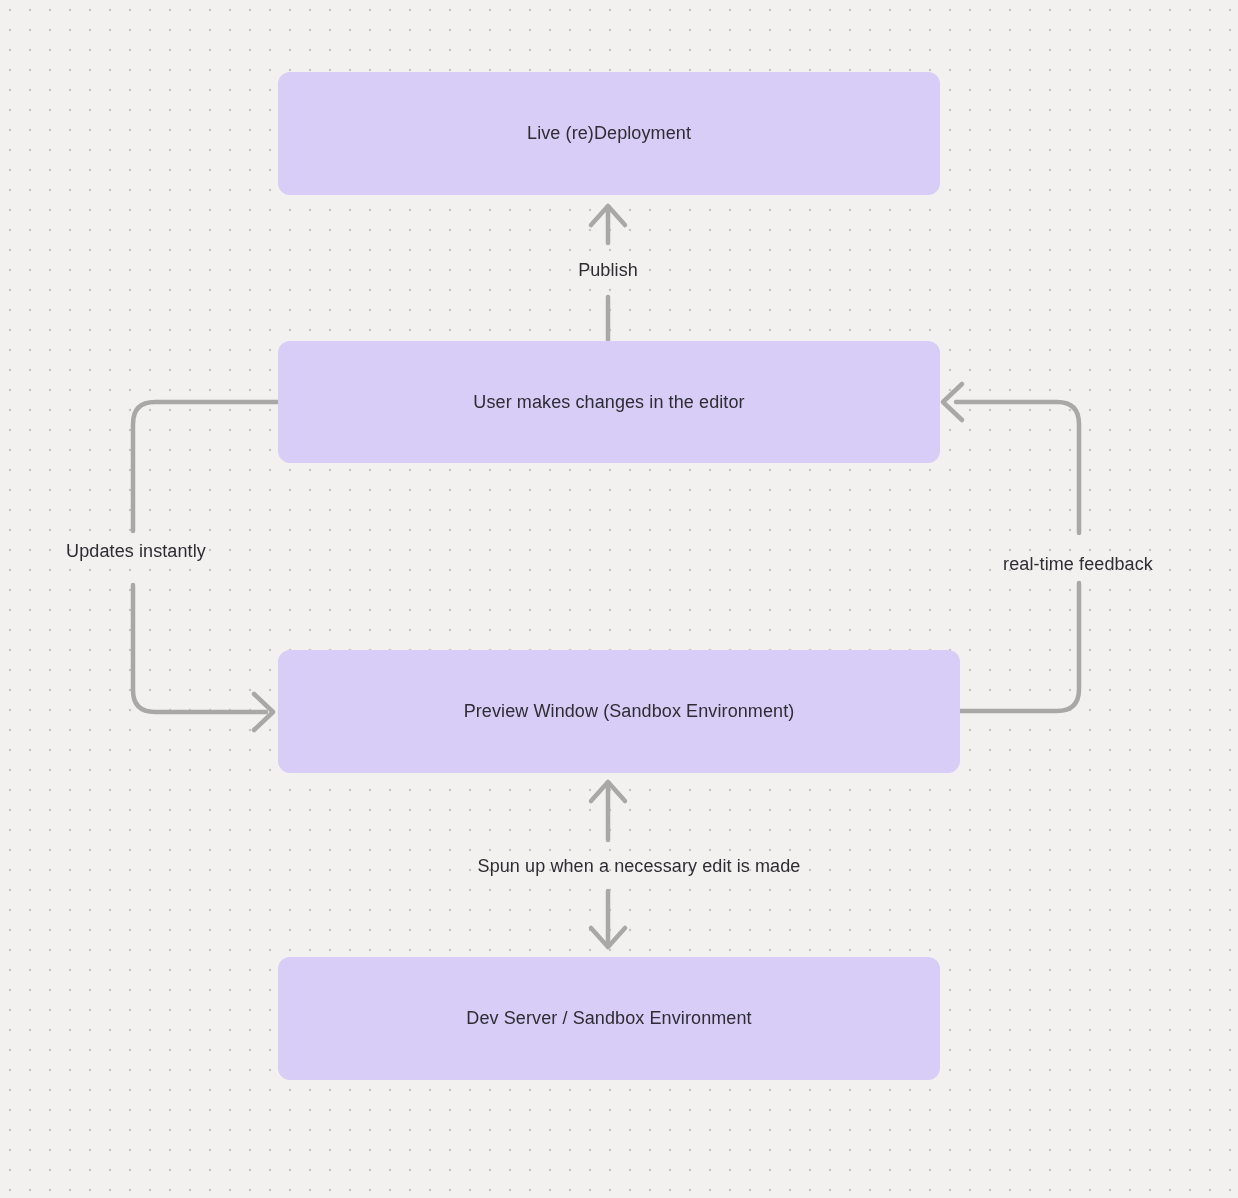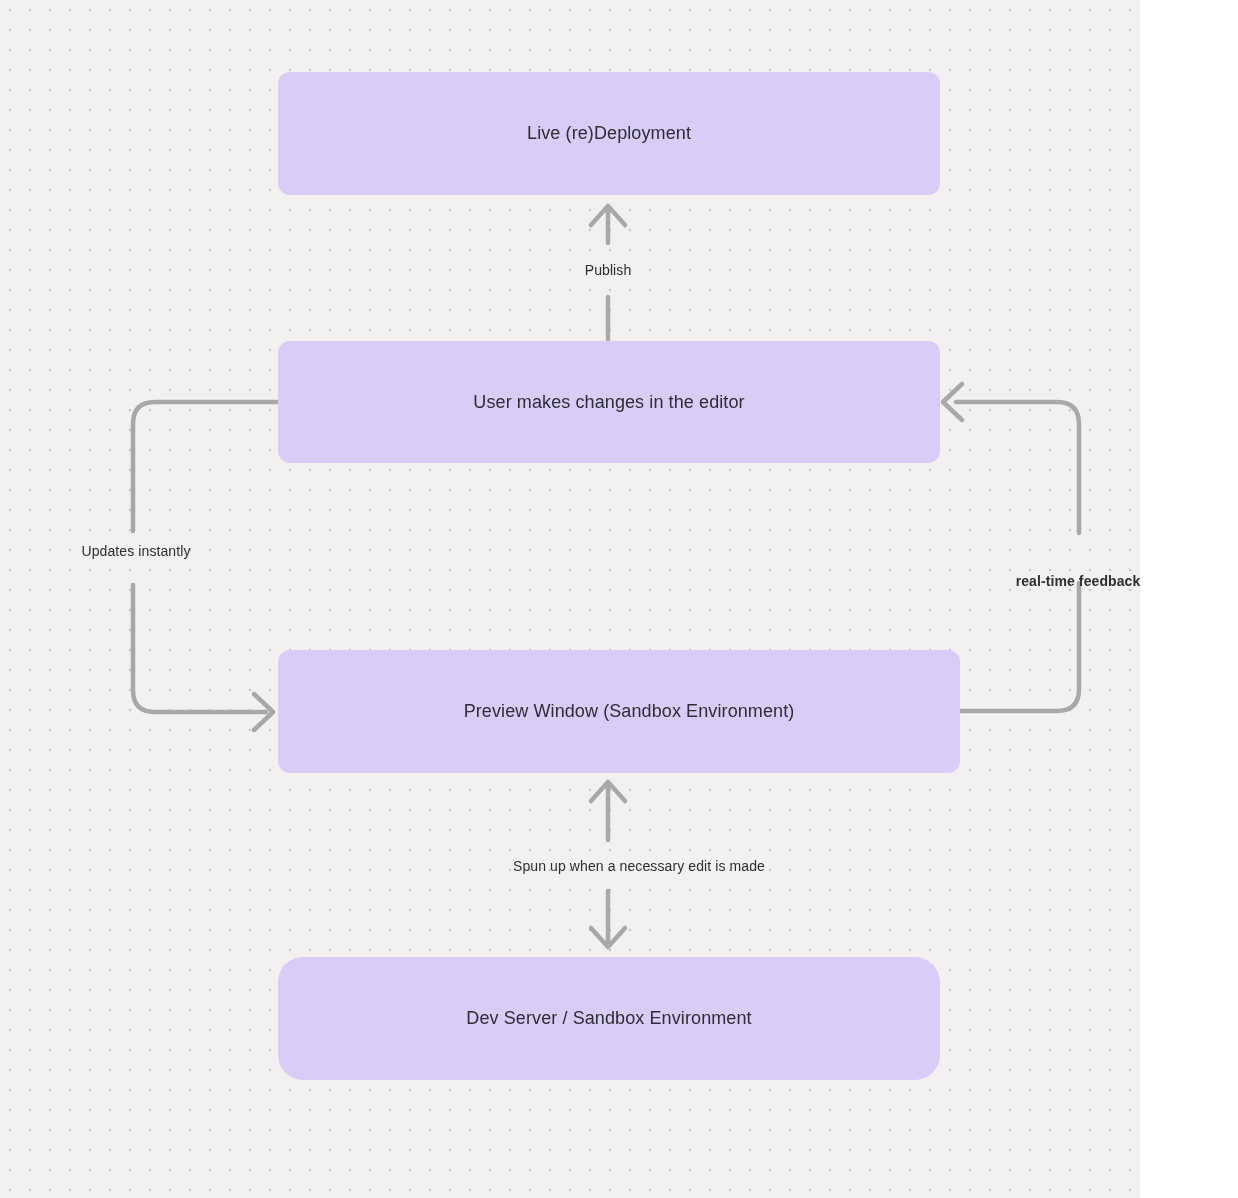--- a/index.html
+++ b/index.html
@@ -7,21 +7,21 @@
     padding: 0;
   }
   body {
     width: 1238px;
     height: 1198px;
     font-family: "Liberation Sans", sans-serif;
     overflow: hidden;
   }
   .canvas {
     position: relative;
-    width: 1140px;
+    width: 1238px;
     height: 1198px;
     background-color: #f2f1f0;
     background-image: radial-gradient(circle, #c6c5c4 1.4px, rgba(198,197,196,0) 1.6px);
     background-size: 20px 20px;
     background-position: 0 0;
   }
   .edges-layer {
     position: absolute;
     left: 0;
     top: 0;
@@ -45,32 +45,32 @@
     display: flex;
     align-items: center;
     justify-content: center;
     color: #2e2d33;
     font-size: 18px;
     letter-spacing: 0.1px;
   }
   .node-live-deployment { top: 72px;  height: 123px; }
   .node-editor          { top: 341px; height: 122px; text-align: right; }
   .node-preview-window  { top: 650px; height: 123px; padding-left: 20px; }
-  .node-dev-server      { top: 957px; height: 123px; border-radius: 25px; }
+  .node-dev-server      { top: 957px; height: 123px; }
   .edge-label {
     position: absolute;
     transform: translate(-50%, -50%);
     color: #2e2d33;
-    font-size: 14px;
+    font-size: 18px;
     letter-spacing: 0.1px;
     white-space: nowrap;
   }
   .label-publish   { left: 608px;  top: 270px; }
   .label-updates   { left: 136px;  top: 551px; }
-  .label-feedback  { left: 1078px; top: 581px; font-weight: bold; }
+  .label-feedback  { left: 1078px; top: 564px; }
   .label-spun-up   { left: 607px;  top: 866px; margin-left: 32px; }
 </style>
 </head>
 <body>
 
 <div class="canvas">
 
   <svg class="edges-layer" viewBox="0 0 1238 1198" aria-hidden="true">
 
     <g>

